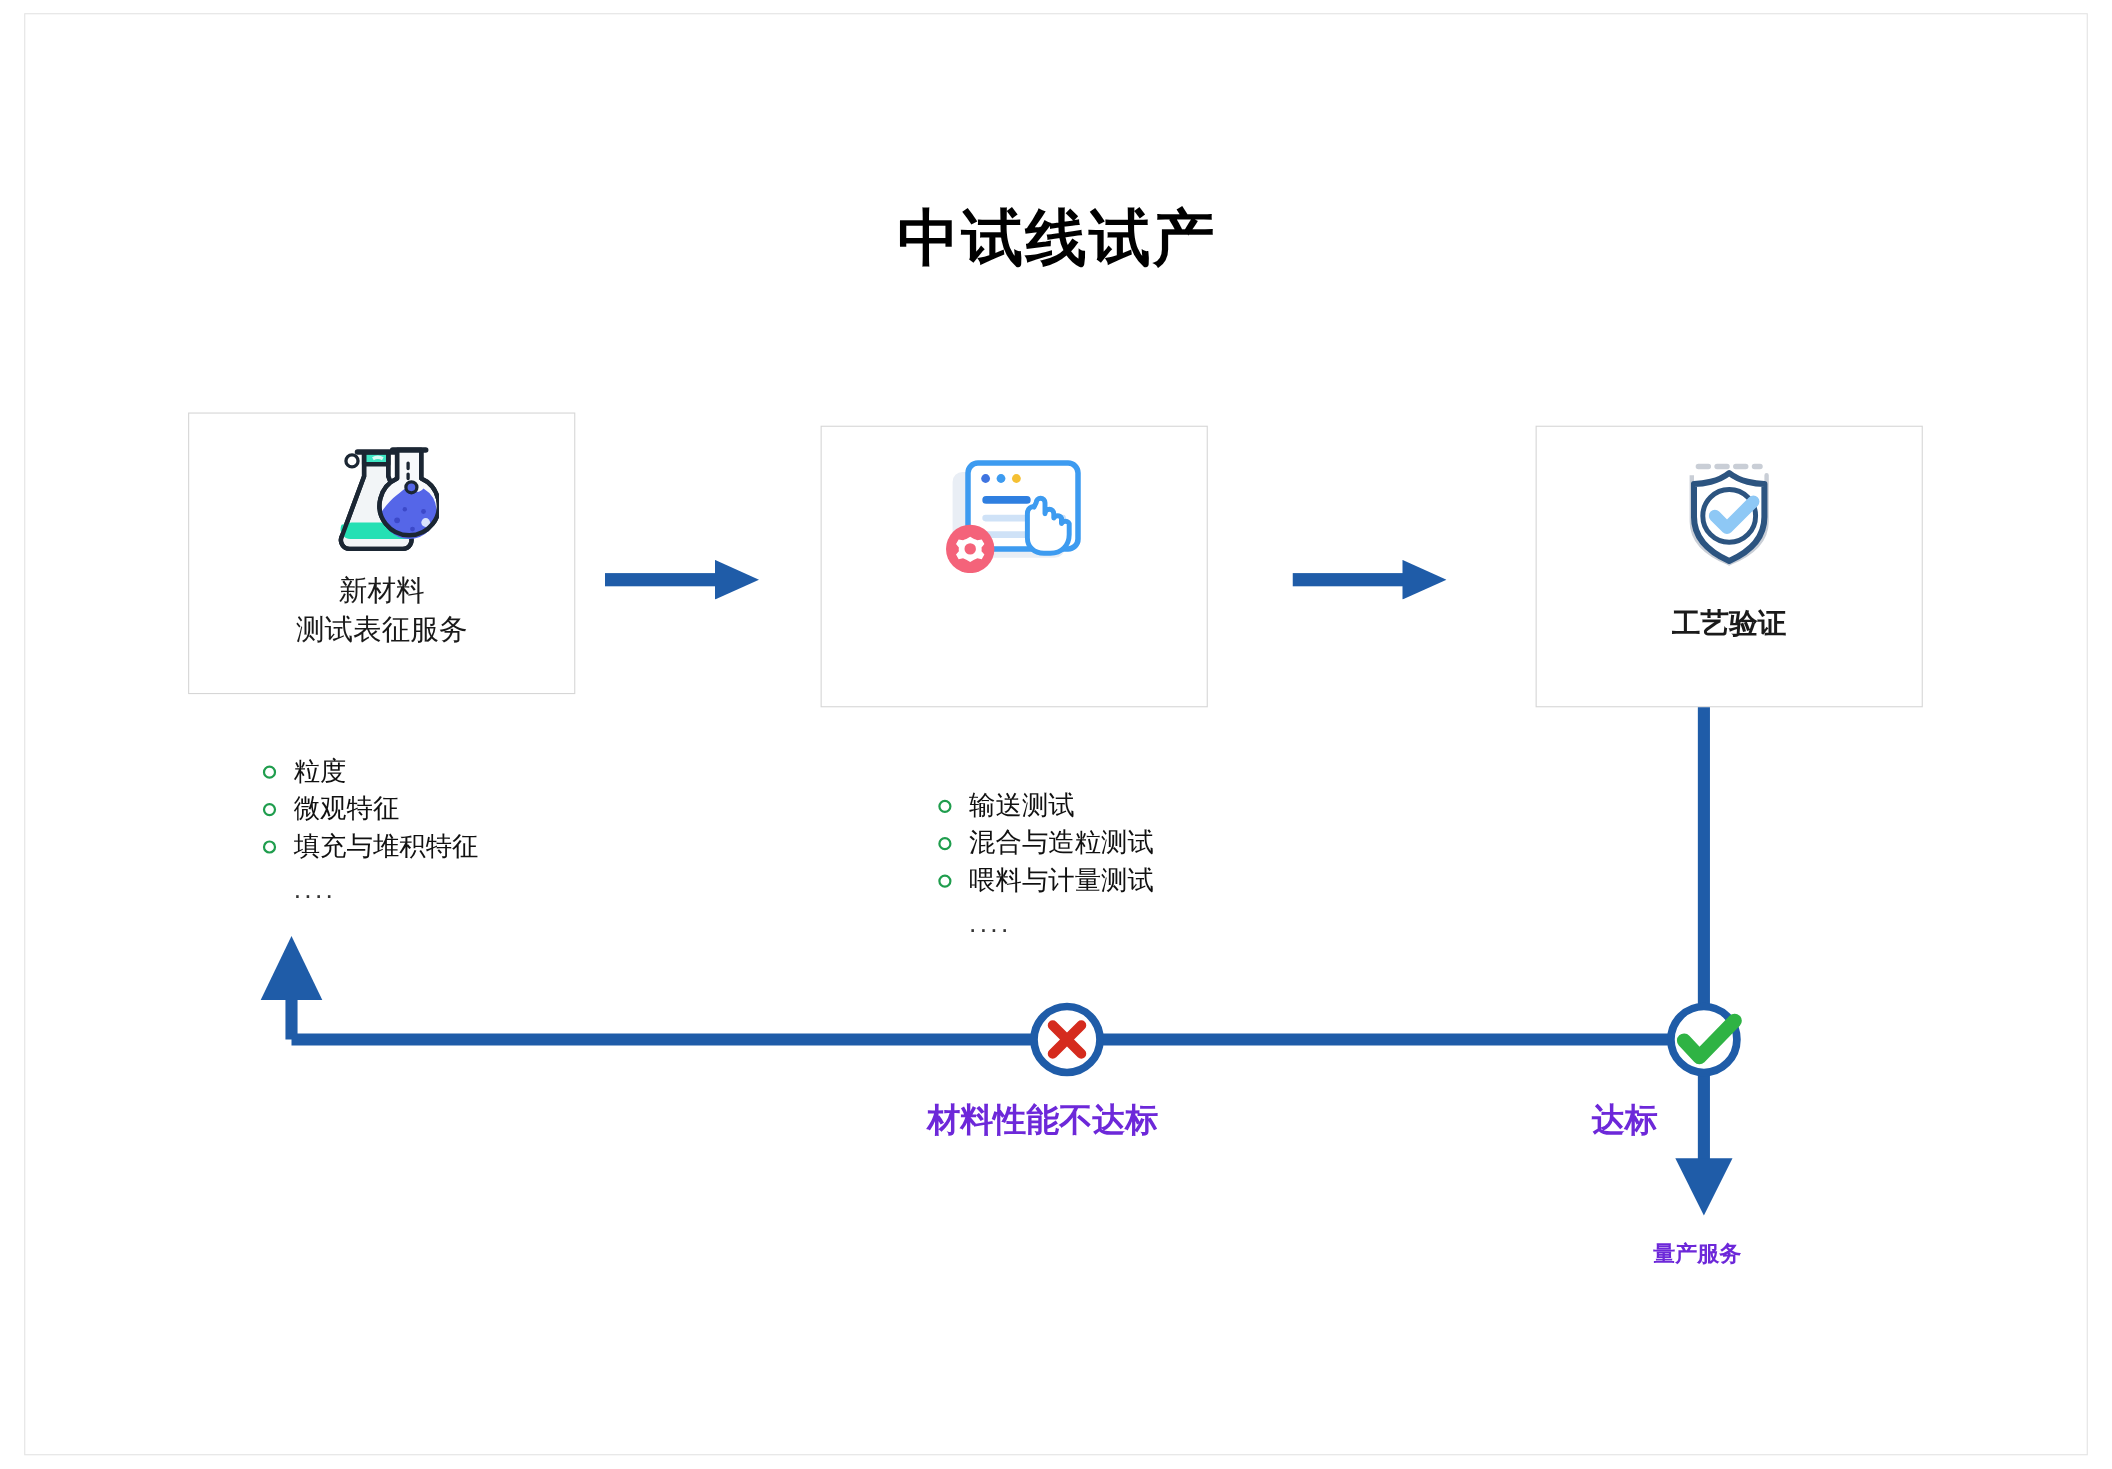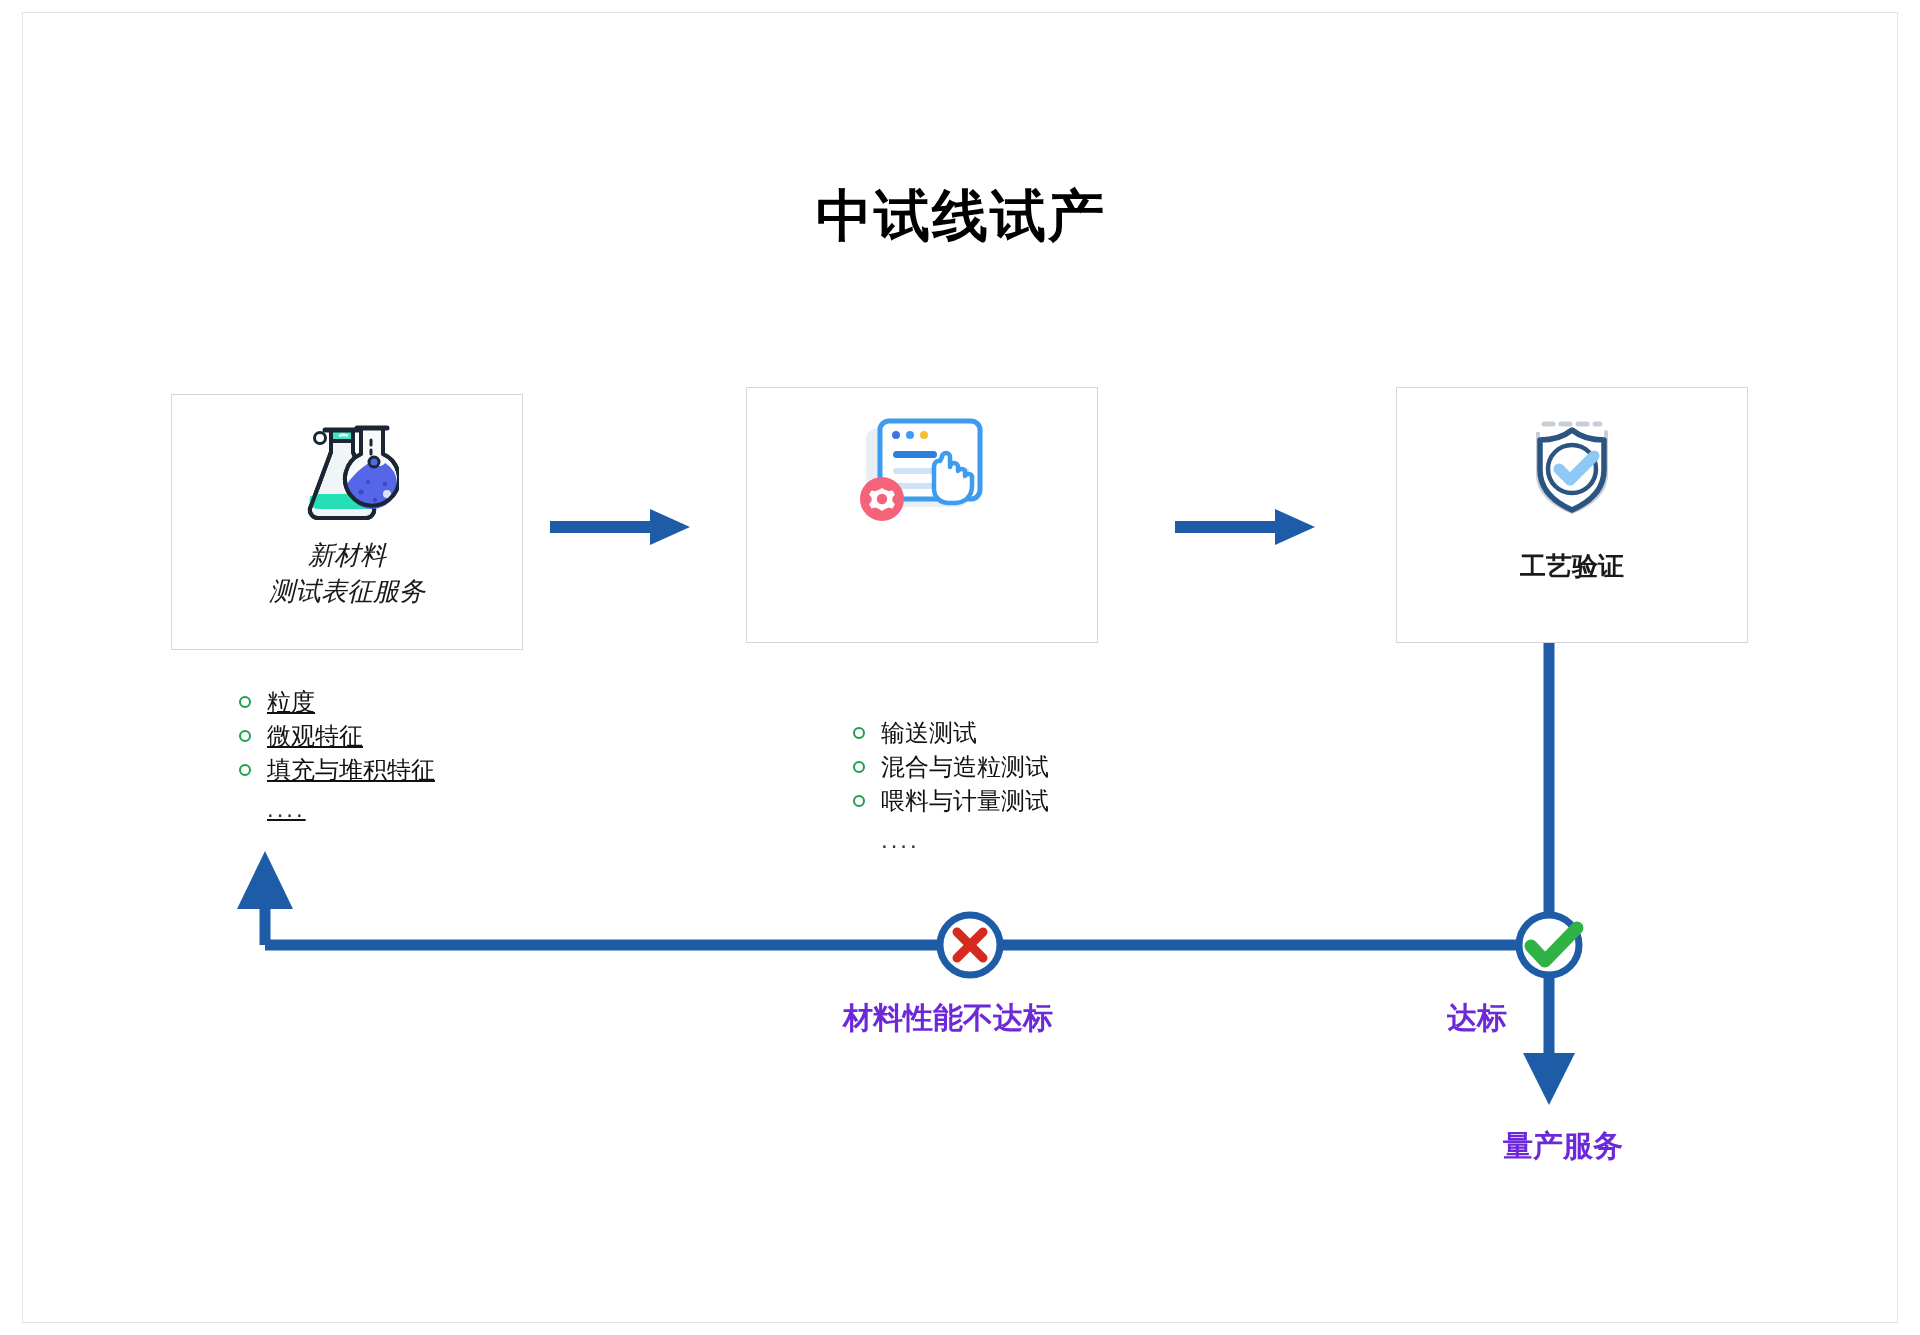--- a/index.html
+++ b/index.html
@@ -39,21 +39,21 @@
   }
 
   
   .stage-box {
     position: absolute;
     width: 352px;
     height: 256px;
     border: 1px solid #d6d6d6;
     background: #ffffff;
   }
-  #box1 { left: 148px;  top: 381px; font-style: italic; }
+  #box1 { left: 148px;  top: 362px; }
   #box2 { left: 723px;  top: 374px; }
   #box3 { left: 1373px; top: 374px; }
 
   .box-icon {
     position: absolute;
     left: 0; top: 24px;
     width: 100%;
     height: 110px;
     display: flex;
     align-items: center;
@@ -83,21 +83,21 @@
   #arrow1 { left: 527px; }
   #arrow2 { left: 1152px; }
 
   
   .bullets {
     position: absolute;
     font-size: 24px;
     line-height: 34px;
     color: #111111;
   }
-  #bullets1 { left: 216px; top: 672px; text-decoration: underline; }
+  #bullets1 { left: 216px; top: 672px; }
   #bullets2 { left: 830px; top: 703px; }
   .bullet-row {
     display: flex;
     align-items: center;
     white-space: nowrap;
     height: 34px;
   }
   .bullet-mark {
     width: 12px; height: 12px;
     border: 2px solid #1f9d4d;
@@ -126,21 +126,21 @@
   
   .loop-label {
     position: absolute;
     font-size: 30px;
     font-weight: 700;
     color: #6d28d9;
     white-space: nowrap;
   }
   #label-fail { left: 820px;  top: 985px; }
   #label-pass { left: 1424px; top: 985px; }
-  #label-mass { left: 1480px; top: 1113px; font-size: 30px; font-family: Liberation Mono, monospace; }
+  #label-mass { left: 1480px; top: 1113px; font-size: 20px; font-family: Liberation Mono, monospace; }
 </style>
 </head>
 <body>
 
 <div id="page">
   <div id="canvas">
 
     <div id="title">中试线试产</div>
 
     <div class="stage-box" id="box1">

